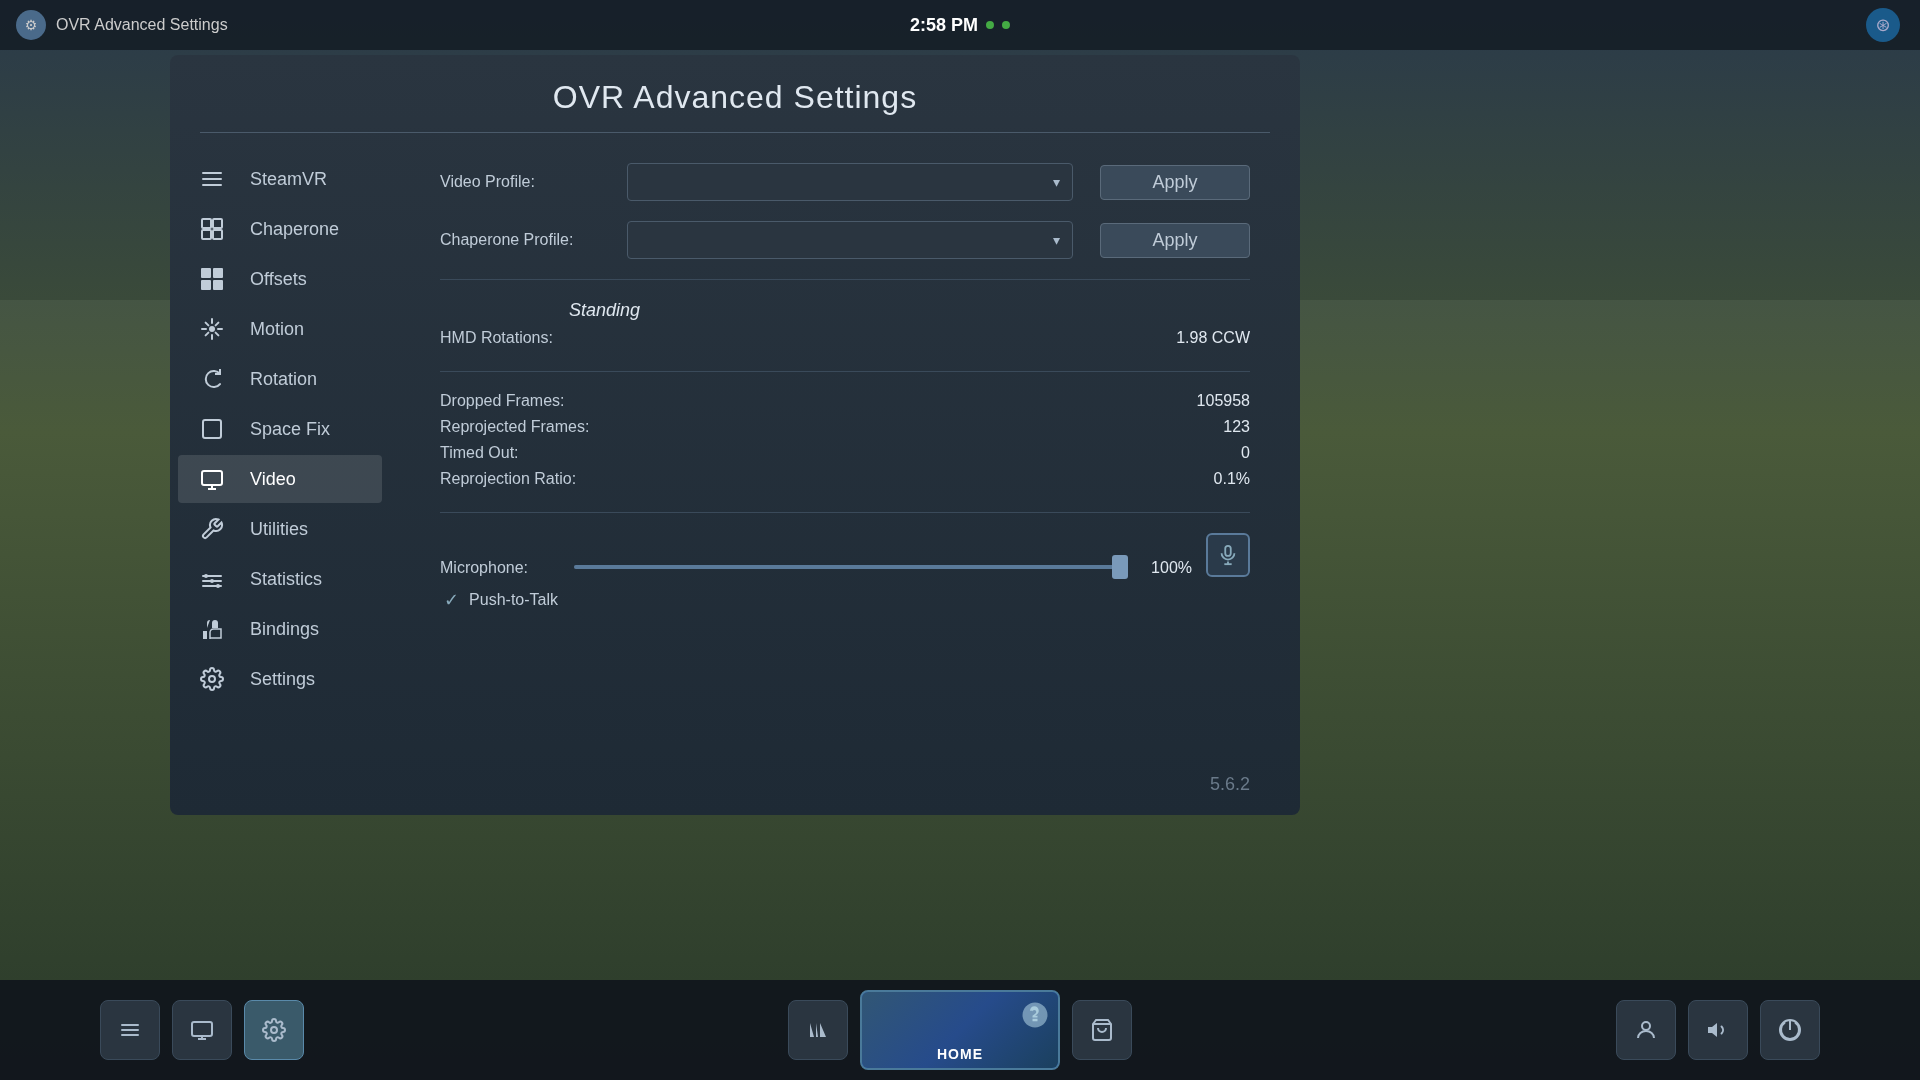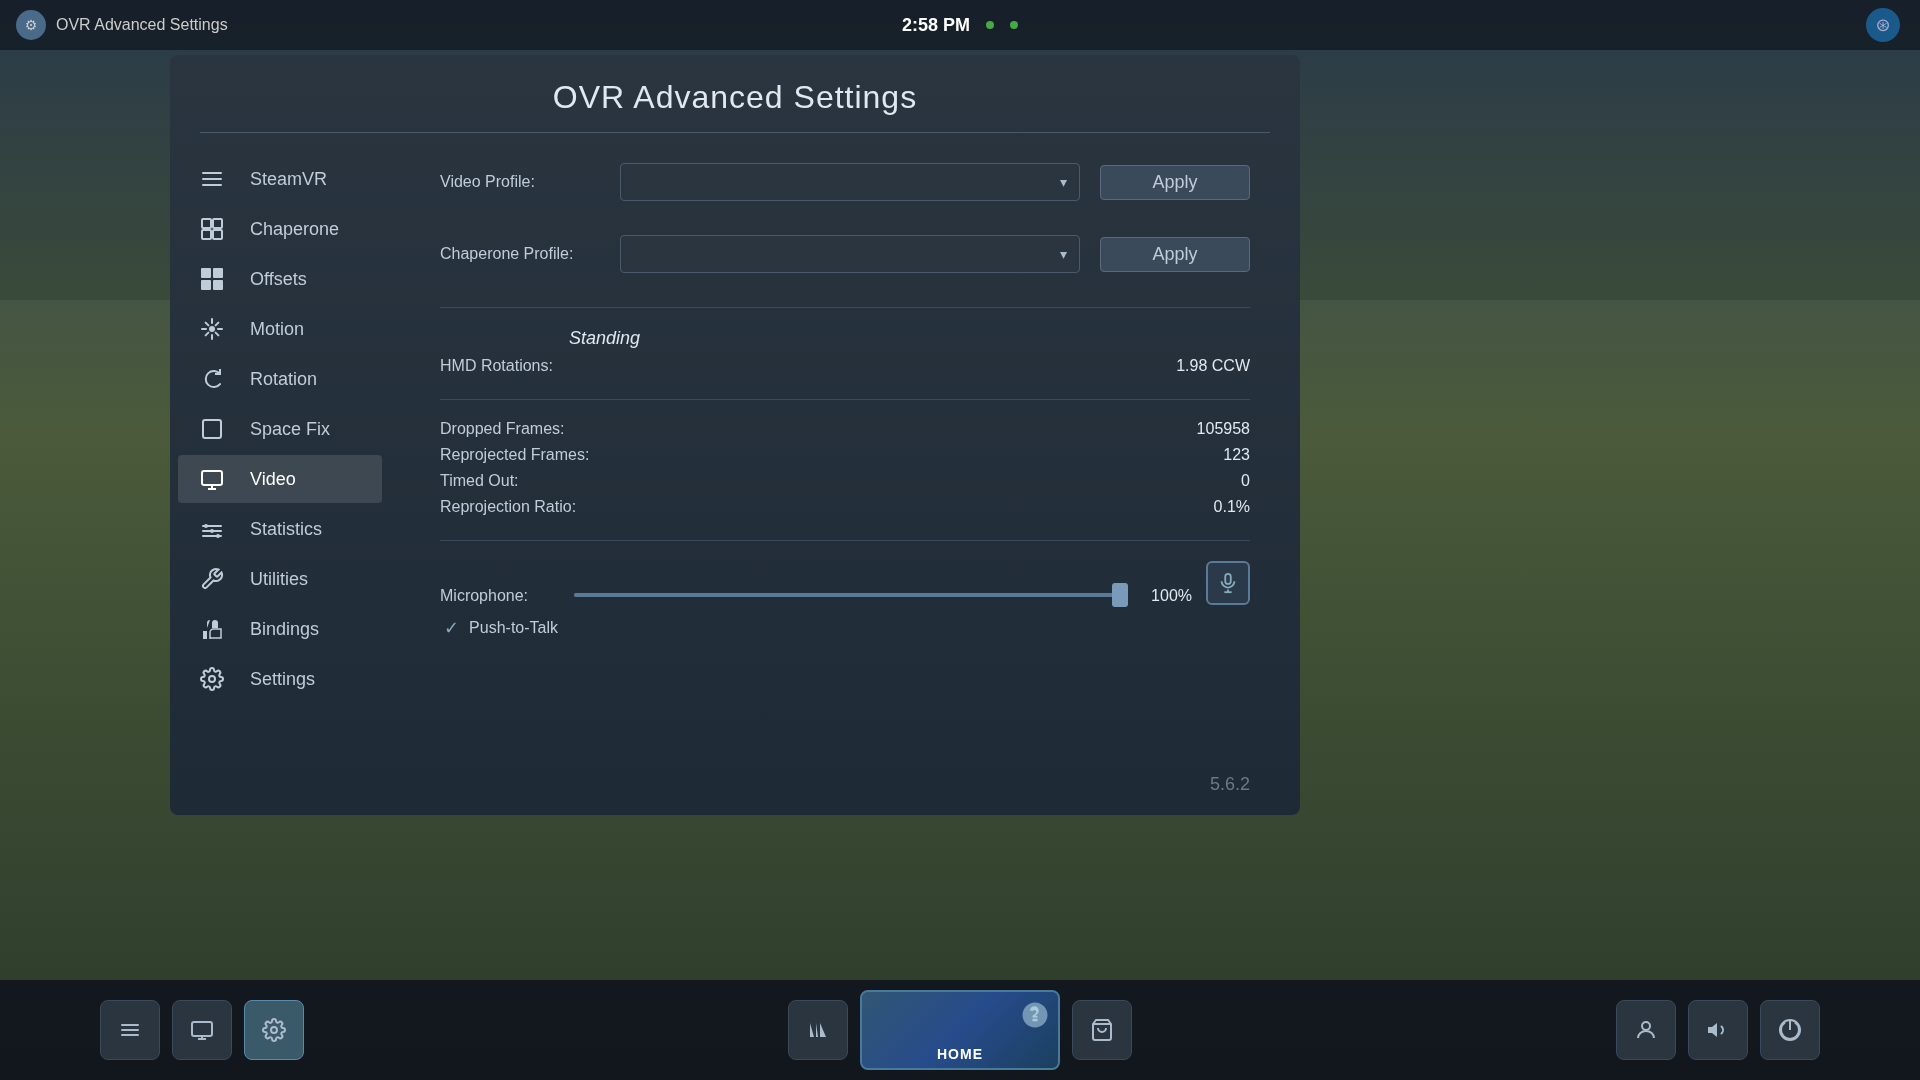--- a/index.html
+++ b/index.html
@@ -66,21 +66,21 @@
 
     .top-bar-time {
       position: absolute;
       left: 50%;
       transform: translateX(-50%);
       color: #fff;
       font-size: 18px;
       font-weight: 600;
       display: flex;
       align-items: center;
-      gap: 16px;
+      gap: 8px;
     }
 
     .status-dot {
       width: 8px;
       height: 8px;
       border-radius: 50%;
       background: #4a4;
       display: inline-block;
     }
 
@@ -174,22 +174,22 @@
     
     .content {
       flex: 1;
       padding: 30px 50px;
       color: #c0ccd8;
     }
 
     .profile-row {
       display: flex;
       align-items: center;
-      margin-bottom: 34px;
-      gap: 20px;
+      margin-bottom: 20px;
+      gap: 27px;
     }
 
     .profile-label {
       font-size: 16px;
       color: #c0ccd8;
       width: 160px;
       flex-shrink: 0;
     }
 
     .profile-dropdown {
@@ -542,39 +542,39 @@
             <rect x="2" y="4" width="20" height="14" rx="2"></rect>
             <line x1="8" y1="22" x2="16" y2="22"></line>
             <line x1="12" y1="18" x2="12" y2="22"></line>
           </svg>
         </div>
         <span class="sidebar-label">Video</span>
       </div>
 
       <div class="sidebar-item">
         <div class="sidebar-icon">
+          <svg class="icon-svg" viewBox="0 0 24 24" fill="none" stroke="currentColor" stroke-width="2">
+            <path d="M14.7 6.3a1 1 0 0 0 0 1.4l1.6 1.6a1 1 0 0 0 1.4 0l3.77-3.77a6 6 0 0 1-7.94 7.94l-6.91 6.91a2.12 2.12 0 0 1-3-3l6.91-6.91a6 6 0 0 1 7.94-7.94l-3.76 3.76z"></path>
+          </svg>
+        </div>
+        <span class="sidebar-label">Utilities</span>
+      </div>
+
+      <div class="sidebar-item">
+        <div class="sidebar-icon">
           <svg class="icon-svg" viewBox="0 0 24 24" fill="currentColor">
             <rect x="2" y="8" width="20" height="2" rx="1"></rect>
             <rect x="2" y="13" width="20" height="2" rx="1"></rect>
             <rect x="2" y="18" width="20" height="2" rx="1"></rect>
             <circle cx="6" cy="9" r="2"></circle>
             <circle cx="12" cy="14" r="2"></circle>
             <circle cx="18" cy="19" r="2"></circle>
           </svg>
         </div>
         <span class="sidebar-label">Statistics</span>
-      </div>
-
-      <div class="sidebar-item">
-        <div class="sidebar-icon">
-          <svg class="icon-svg" viewBox="0 0 24 24" fill="none" stroke="currentColor" stroke-width="2">
-            <path d="M14.7 6.3a1 1 0 0 0 0 1.4l1.6 1.6a1 1 0 0 0 1.4 0l3.77-3.77a6 6 0 0 1-7.94 7.94l-6.91 6.91a2.12 2.12 0 0 1-3-3l6.91-6.91a6 6 0 0 1 7.94-7.94l-3.76 3.76z"></path>
-          </svg>
-        </div>
-        <span class="sidebar-label">Utilities</span>
       </div>
 
       <div class="sidebar-item">
         <div class="sidebar-icon">
           <svg class="icon-svg" viewBox="0 0 24 24" fill="currentColor">
             <path d="M18 11V6a3 3 0 0 0-3-3 3 3 0 0 0-3 3v5"></path>
             <path d="M7 11V6a3 3 0 0 1 3-3"></path>
             <path d="M10 22v-6.5a3.5 3.5 0 0 1 3.5-3.5H21v9H10z" fill="none" stroke="currentColor" stroke-width="1.5"></path>
             <path d="M3 14h4v8H3z"></path>
           </svg>

